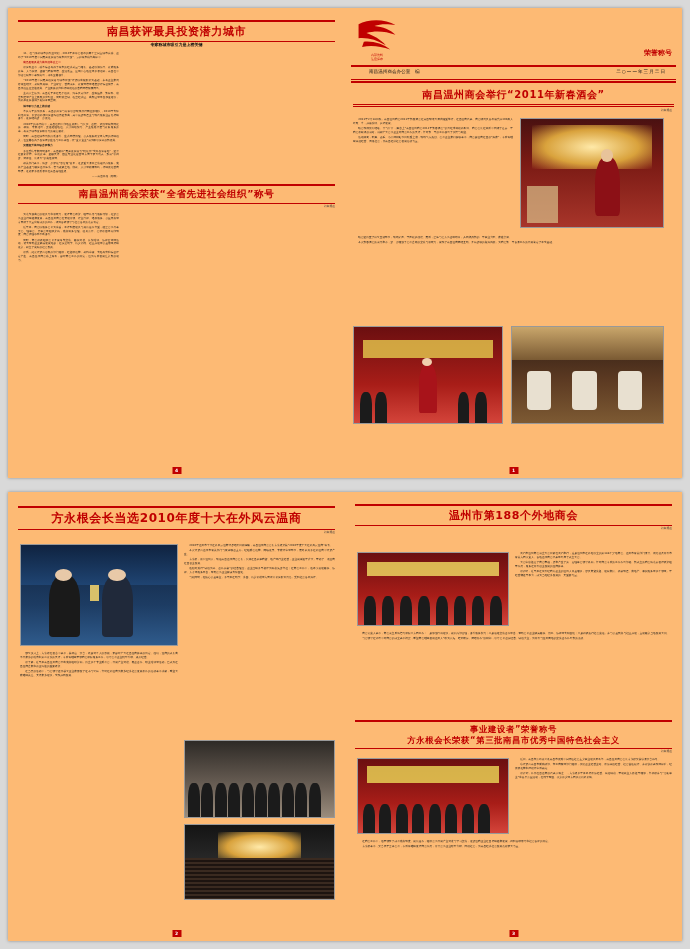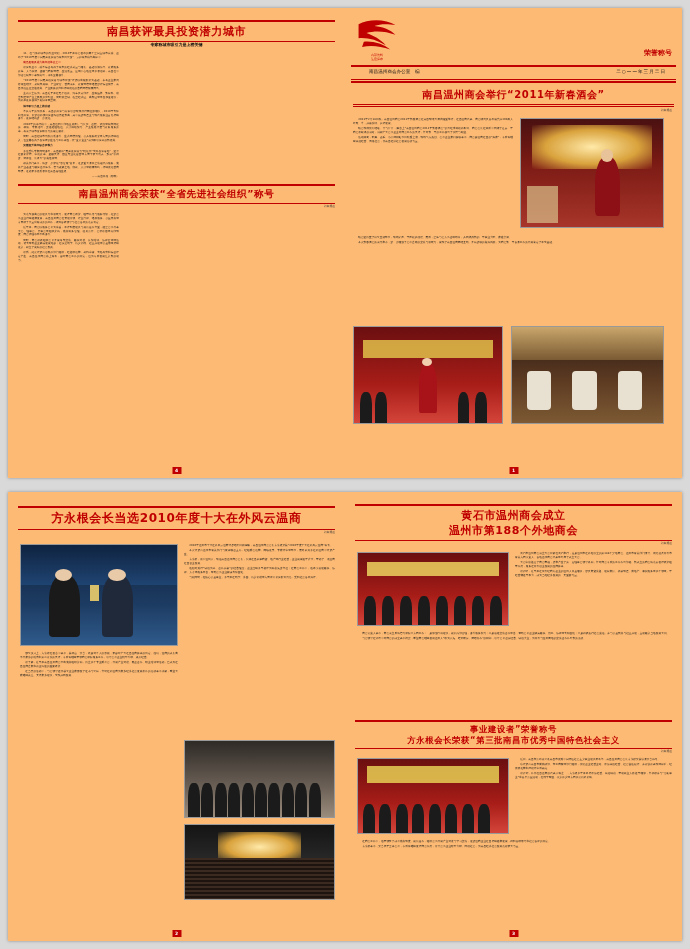--- a/index.html
+++ b/index.html
@@ -288,21 +288,20 @@
       <div class="screen-glow" style="left:22%; top:10%; width:56%; height:40%;"></div>
       <div class="seat-rows"></div>
     </div>
 
     <div class="pagenum">2</div>
   </div>
 
   <div class="page page-right">
     <div style="position:absolute; left:10px; right:10px; top:12px;">
       <div class="rule-thick" style="margin-bottom:2px;"></div>
-      <div class="headline" style="font-size:11px">黄石市温州商会成立</div>
       <div class="headline" style="font-size:11px">温州市第188个外地商会</div>
       <div class="rule-thin" style="margin-top:2px;"></div>
       <div class="byline">记者报道</div>
     </div>
 
     <div class="photo ph-red" style="left:12px; top:60px; width:152px; height:74px;">
       <div class="banner-strip" style="top:12%; height:20%; background:#ecd35f;"></div>
       <div class="figs" style="height:58%">
         <div class="fig" style="left:4%"></div>
           <div class="fig" style="left:16%"></div>

